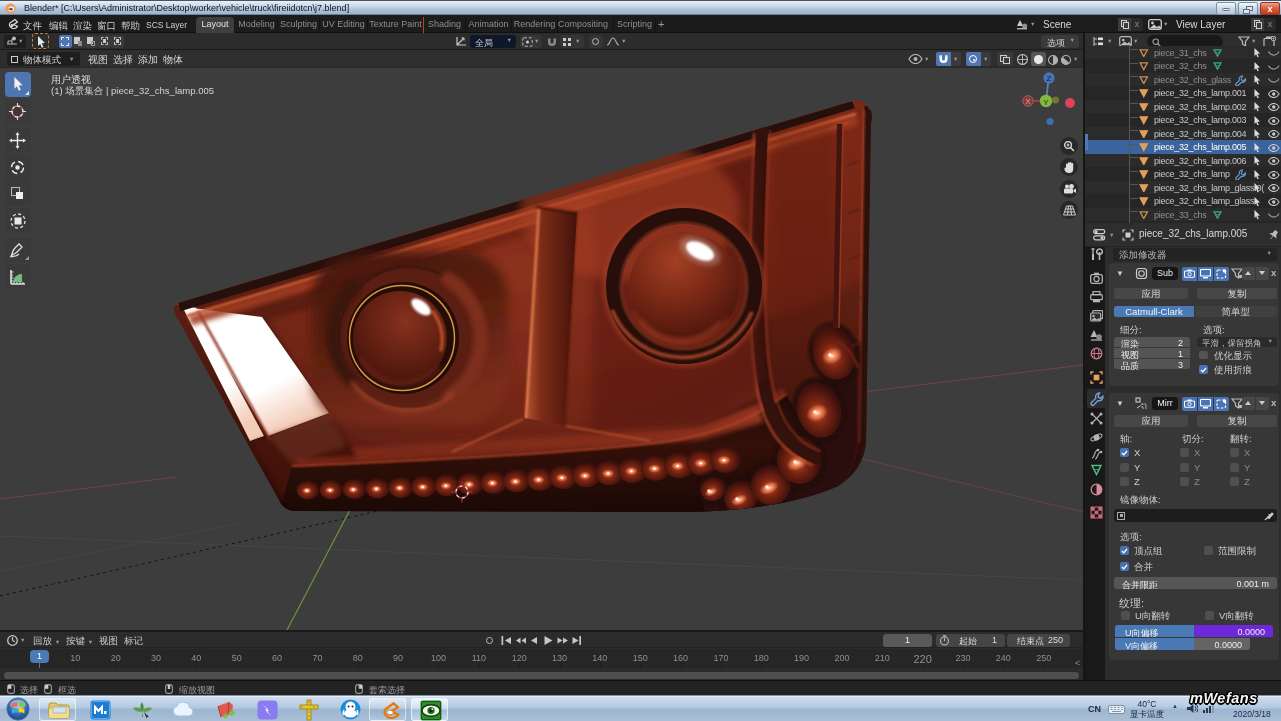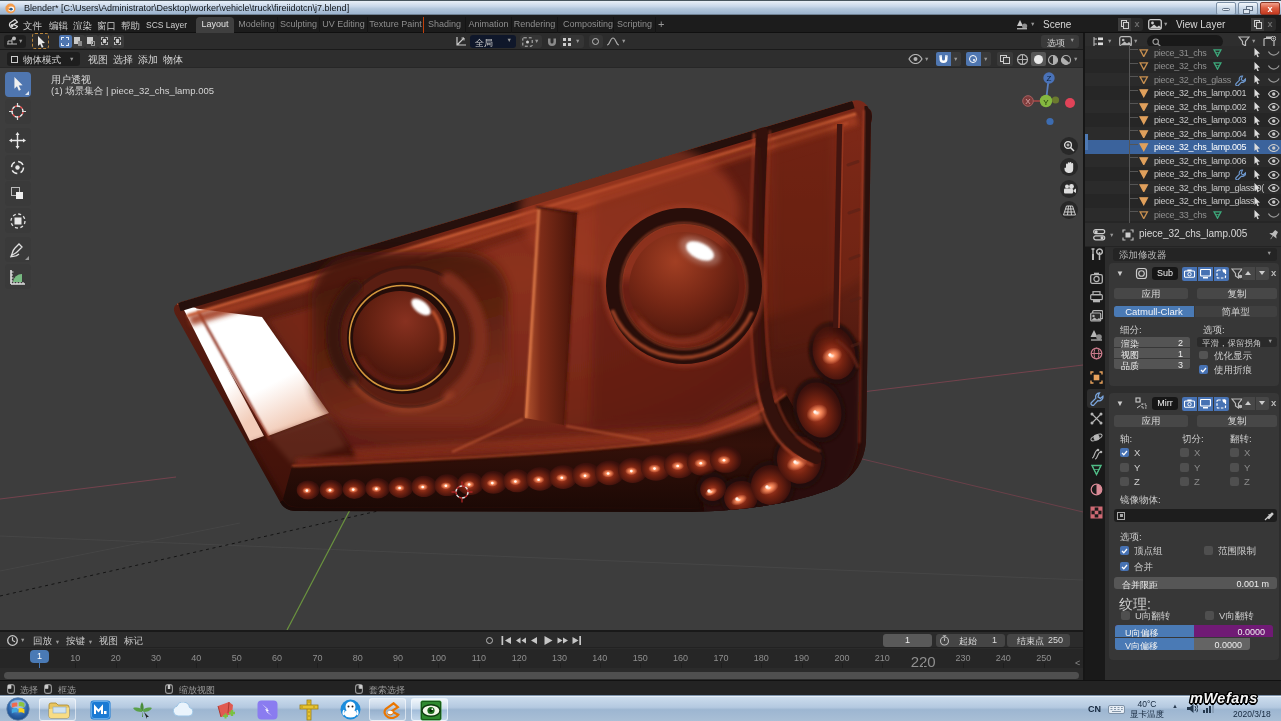--- a/index.html
+++ b/index.html
@@ -37,21 +37,21 @@
     <div class="tx" style="left:121px;top:4.5px;font-size:9.5px;color:#cfcfcf">帮助</div>
     <div class="tx" style="left:146px;top:4.5px;font-size:8.5px;color:#cfcfcf">SCS Layer</div>
     <div class="ab" style="left:196px;top:2px;width:38px;height:16px;background:#3f3f3f;border-radius:4px 4px 0 0;color:#e2e2e2;font-size:9px;text-align:center;line-height:15px;white-space:nowrap">Layout</div>
     <div class="ab" style="left:236px;top:2px;width:42px;height:16px;border-right:1px solid #141414;color:#8e8e8e;font-size:9px;text-align:center;line-height:15px;white-space:nowrap;overflow:hidden">Modeling</div>
     <div class="ab" style="left:278px;top:2px;width:42px;height:16px;border-right:1px solid #141414;color:#8e8e8e;font-size:9px;text-align:center;line-height:15px;white-space:nowrap;overflow:hidden">Sculpting</div>
     <div class="ab" style="left:320px;top:2px;width:48px;height:16px;border-right:1px solid #141414;color:#8e8e8e;font-size:9px;text-align:center;line-height:15px;white-space:nowrap;overflow:hidden">UV Editing</div>
     <div class="ab" style="left:368px;top:2px;width:56px;height:16px;border-right:1px solid #c2410c;color:#8e8e8e;font-size:9px;text-align:center;line-height:15px;white-space:nowrap;overflow:hidden">Texture Paint</div>
     <div class="ab" style="left:424px;top:2px;width:42px;height:16px;border-right:1px solid #141414;color:#8e8e8e;font-size:9px;text-align:center;line-height:15px;white-space:nowrap;overflow:hidden">Shading</div>
     <div class="ab" style="left:466px;top:2px;width:46px;height:16px;border-right:1px solid #141414;color:#8e8e8e;font-size:9px;text-align:center;line-height:15px;white-space:nowrap;overflow:hidden">Animation</div>
     <div class="ab" style="left:512px;top:2px;width:46px;height:16px;border-right:1px solid #141414;color:#8e8e8e;font-size:9px;text-align:center;line-height:15px;white-space:nowrap;overflow:hidden">Rendering</div>
-    <div class="ab" style="left:558px;top:2px;width:56px;height:16px;border-right:1px solid #141414;color:#8e8e8e;font-size:9px;text-align:right;line-height:15px;white-space:nowrap;overflow:hidden">Compositing</div>
+    <div class="ab" style="left:558px;top:2px;width:56px;height:16px;border-right:1px solid #141414;color:#8e8e8e;font-size:9px;text-align:left;line-height:15px;white-space:nowrap;overflow:hidden">Compositing</div>
     <div class="ab" style="left:614px;top:2px;width:42px;height:16px;border-right:1px solid #141414;color:#8e8e8e;font-size:9px;text-align:center;line-height:15px;white-space:nowrap;overflow:hidden">Scripting</div>
     <div class="tx" style="left:658px;top:3px;font-size:11px;color:#9a9a9a">+</div>
 <svg class="ab" style="left:1016px;top:4px" width="13" height="11" viewBox="0 0 13 11">
       <path d="M4 1 L7 7 L1 7 Z" fill="#c9c9c9"></path>
       <circle cx="8.6" cy="7" r="2.6" fill="#909090"></circle>
       <rect x="1" y="9" width="10" height="1.4" fill="#b0b0b0"></rect>
     </svg>
 <div class="tx" style="left:1030px;top:6px;font-size:5.5px;color:#999">▼</div>
 <div class="ab" style="left:1038px;top:2.5px;width:79px;height:13.5px;background:#1d1d1d;border-radius:3px 0 0 3px;color:#d8d8d8;font-size:10px;padding:1px 0 0 5px">Scene</div>
 <div class="ab" style="left:1117.5px;top:2.5px;width:13px;height:13.5px;background:#3c3c3c">
@@ -990,26 +990,26 @@
 <div class="ab" style="left:35px;top:339px;width:8.5px;height:8.5px;background:#4772b3;border-radius:2px">
       <svg style="position:absolute;left:1px;top:1.5px" width="7" height="6" viewBox="0 0 7 6">
         <path d="M1 3 L2.8 4.8 L6 1" stroke="#fff" stroke-width="1.3" fill="none"></path>
       </svg>
     </div>
 <div class="tx" style="left:49px;top:338px;font-size:9.5px;color:#cfcfcf">合并</div>
 <div class="ab" style="left:29px;top:354px;width:163px;height:12px;background:#565656;border-radius:3px;color:#eee;font-size:9px">
       <span style="position:absolute;left:8px;top:1.5px">合并限距</span>
       <span style="position:absolute;right:8px;top:1.5px">0.001 m</span>
     </div>
-<div class="tx" style="left:34px;top:373px;font-size:14px;color:#cfcfcf">纹理:</div>
+<div class="tx" style="left:34px;top:373px;font-size:11px;color:#cfcfcf">纹理:</div>
 <div class="ab" style="left:36px;top:388px;width:8.5px;height:8.5px;background:#4f4f4f;border-radius:2px"></div>
 <div class="tx" style="left:50px;top:387px;font-size:9.5px;color:#cfcfcf">U向翻转</div>
 <div class="ab" style="left:120px;top:388px;width:8.5px;height:8.5px;background:#4f4f4f;border-radius:2px"></div>
 <div class="tx" style="left:134px;top:387px;font-size:9.5px;color:#cfcfcf">V向翻转</div>
-<div class="ab" style="left:30px;top:402px;width:158px;height:12px;background:#701a75;border-radius:3px 3px 0 0;overflow:hidden">
+<div class="ab" style="left:30px;top:402px;width:158px;height:12px;background:#6d28d9;border-radius:3px 3px 0 0;overflow:hidden">
  <div class="ab" style="left:0;top:0;width:79px;height:12px;background:#4a7ab5"></div>
  <span class="tx" style="left:10px;top:1.5px;font-size:9px;color:#f0f0f0">U向偏移</span>
       <span class="tx" style="right:8px;top:1.5px;font-size:9px;color:#eee">0.0000</span>
     </div>
 <div class="ab" style="left:30px;top:415px;width:135px;height:12px;background:#646464;border-radius:0 0 3px 3px;overflow:hidden">
  <div class="ab" style="left:0;top:0;width:79px;height:12px;background:#4a7ab5"></div>
  <span class="tx" style="left:10px;top:1.5px;font-size:9px;color:#f0f0f0">V向偏移</span>
       <span class="tx" style="right:8px;top:1.5px;font-size:9px;color:#eee">0.0000</span>
     </div>
 </div>
@@ -1085,21 +1085,21 @@
       <div class="tx" style="left:708.9150000000001px;top:4px;width:24px;text-align:center;font-size:9px;color:#8f8f8f">170</div>
       <div class="ab" style="left:720.9150000000001px;top:14px;width:1px;height:5px;background:#1e1e1e"></div>
       <div class="tx" style="left:749.265px;top:4px;width:24px;text-align:center;font-size:9px;color:#8f8f8f">180</div>
       <div class="ab" style="left:761.265px;top:14px;width:1px;height:5px;background:#1e1e1e"></div>
       <div class="tx" style="left:789.615px;top:4px;width:24px;text-align:center;font-size:9px;color:#8f8f8f">190</div>
       <div class="ab" style="left:801.615px;top:14px;width:1px;height:5px;background:#1e1e1e"></div>
       <div class="tx" style="left:829.965px;top:4px;width:24px;text-align:center;font-size:9px;color:#8f8f8f">200</div>
       <div class="ab" style="left:841.965px;top:14px;width:1px;height:5px;background:#1e1e1e"></div>
       <div class="tx" style="left:870.315px;top:4px;width:24px;text-align:center;font-size:9px;color:#8f8f8f">210</div>
       <div class="ab" style="left:882.315px;top:14px;width:1px;height:5px;background:#1e1e1e"></div>
-      <div class="tx" style="left:910.6650000000001px;top:4px;width:24px;text-align:center;font-size:15px;color:#8f8f8f">220</div>
+      <div class="tx" style="left:910.6650000000001px;top:4px;width:24px;text-align:center;font-size:11px;color:#8f8f8f">220</div>
       <div class="ab" style="left:922.6650000000001px;top:14px;width:1px;height:5px;background:#1e1e1e"></div>
       <div class="tx" style="left:951.015px;top:4px;width:24px;text-align:center;font-size:9px;color:#8f8f8f">230</div>
       <div class="ab" style="left:963.015px;top:14px;width:1px;height:5px;background:#1e1e1e"></div>
       <div class="tx" style="left:991.365px;top:4px;width:24px;text-align:center;font-size:9px;color:#8f8f8f">240</div>
       <div class="ab" style="left:1003.365px;top:14px;width:1px;height:5px;background:#1e1e1e"></div>
       <div class="tx" style="left:1031.7150000000001px;top:4px;width:24px;text-align:center;font-size:9px;color:#8f8f8f">250</div>
       <div class="ab" style="left:1043.7150000000001px;top:14px;width:1px;height:5px;background:#1e1e1e"></div>
  <div class="ab" style="left:30px;top:1px;width:19px;height:13px;background:#4a7ab5;border-radius:4px;color:#fff;font-size:9px;text-align:center;line-height:12.5px">1</div>
  <div class="ab" style="left:38.5px;top:14px;width:1.6px;height:5px;background:#4a7ab5"></div>
 </div>

